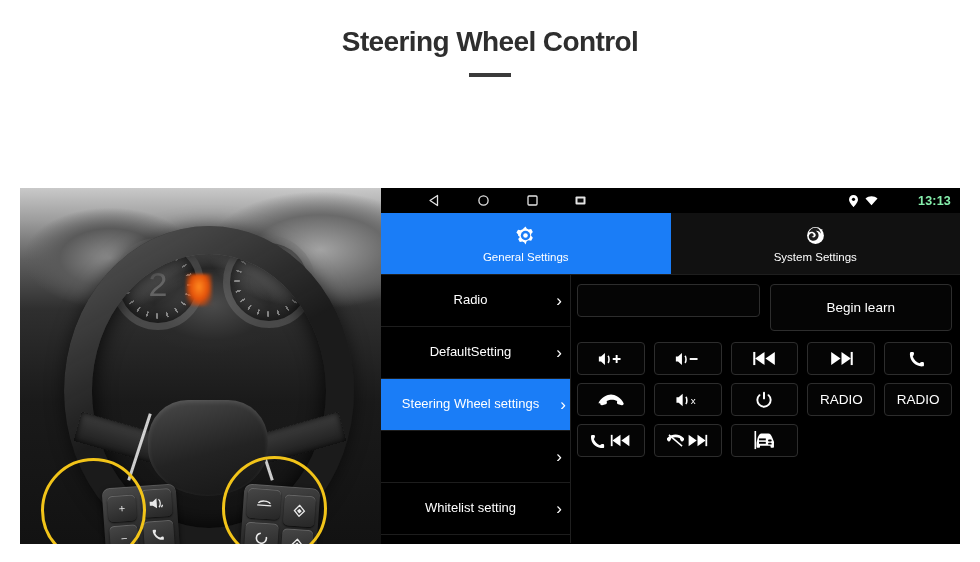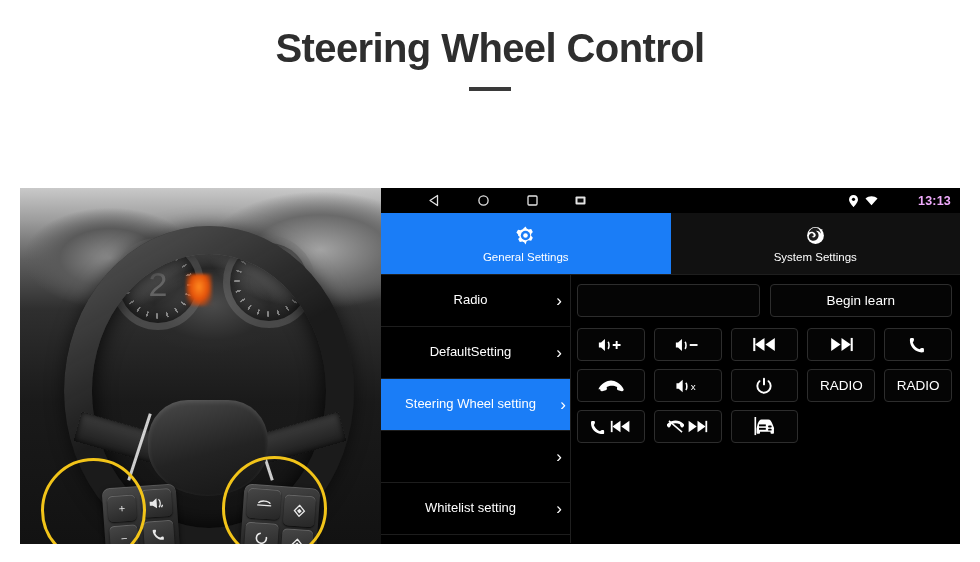--- a/index.html
+++ b/index.html
@@ -7,21 +7,21 @@
     width: 980px; height: 562px;
     background: #ffffff;
     font-family: "Liberation Sans", sans-serif;
     overflow: hidden;
   }
   .page { position: relative; width: 980px; height: 562px; background:#fff; }
 
   
   .header { width: 980px; padding-top: 26px; text-align: center; }
   .title {
-    font-size: 40px; font-weight: bold; color: #2e2e2e;
+    font-size: 28px; font-weight: bold; color: #2e2e2e;
     letter-spacing: -0.6px; line-height: 1.12;
   }
   .rule {
     width: 42px; height: 4px; background: #3a3a3a;
     margin: 16px auto 0;
   }
   .subtitle {
     margin: 16px auto 0; width: 910px;
     font-size: 18.5px; color: #4b4b4b; line-height: 1.42;
   }
@@ -135,21 +135,21 @@
 
   
   .unit { position: relative; width: 579px; height: 356px; background: #000; }
 
   .statusbar {
     height: 25px; background: #000; display: flex; align-items: center;
     padding: 0 9px; color: #e9e9e9;
   }
   .navbtns { display: flex; align-items: center; gap: 36px; padding-left: 38px; }
   .sysicons { margin-left: auto; display: flex; align-items: center; gap: 7px; }
-  .clock { font-size: 12.5px; font-weight: bold; letter-spacing: 0.2px; color: #f0abfc; margin-left: 33px; }
+  .clock { font-size: 12.5px; font-weight: bold; letter-spacing: 0.2px; color: #86efac; margin-left: 33px; }
 
   .tabs { display: flex; height: 62px; border-bottom: 1px solid #1e1e1e; }
   .tab {
     flex: 1; display: flex; flex-direction: column;
     align-items: center; justify-content: center; gap: 5px;
     color: #fff; font-size: 11.5px;
     background: #111;
   }
   .tab.active { background: #1a7df7; }
 
@@ -165,21 +165,21 @@
   .menu-item .chev { position: absolute; right: 8px; font-size: 17px; font-weight: 300; color: #fff; }
   .menu-item.active .chev { right: 4px; }
 
   .panel { flex: 1; padding: 9px 8px 0 6px; background: #000; }
   .toprow { display: flex; gap: 10px; margin-bottom: 11px; }
   .field {
     flex: 1; height: 33px; border: 1px solid #2d2d2d; border-radius: 4px;
     background: #050505;
   }
   .btn-learn {
-    flex: 1; height: 33px; border: 1px solid #2d2d2d; border-radius: 4px;
+    flex: 1; height: 47px; border: 1px solid #2d2d2d; border-radius: 4px;
     background: #050505; color: #fff; font-size: 13.5px;
     display: flex; align-items: center; justify-content: center;
   }
   .grid { display: grid; grid-template-columns: repeat(5, 1fr); gap: 8px 9px; }
   .cell {
     height: 33px; border: 1px solid #2d2d2d; border-radius: 4px;
     background: #050505; color: #fff;
     display: flex; align-items: center; justify-content: center;
     font-size: 13.5px; gap: 3px;
   }
@@ -334,21 +334,21 @@
         <div class="menu">
           <div class="menu-item">
             <span>Radio</span>
             <span class="chev">›</span>
           </div>
           <div class="menu-item">
             <span>DefaultSetting</span>
             <span class="chev">›</span>
           </div>
           <div class="menu-item active">
-            <span>Steering Wheel setting</span>
+            <span>Steering Wheel settings</span>
             <span class="chev">›</span>
           </div>
           <div class="menu-item">
             <span class="chev">›</span>
           </div>
           <div class="menu-item">
             <span>Whitelist setting</span>
             <span class="chev">›</span>
           </div>
         </div>

